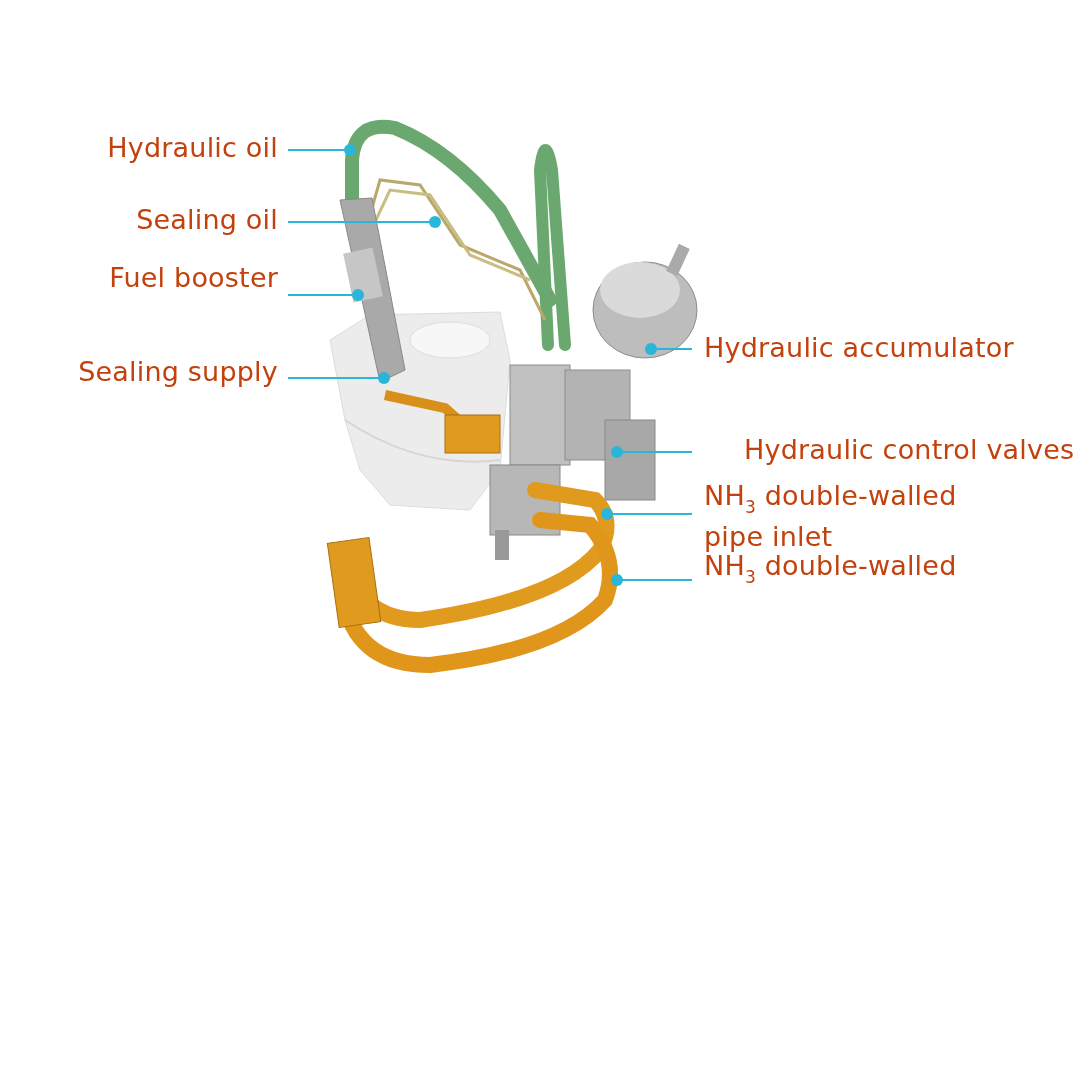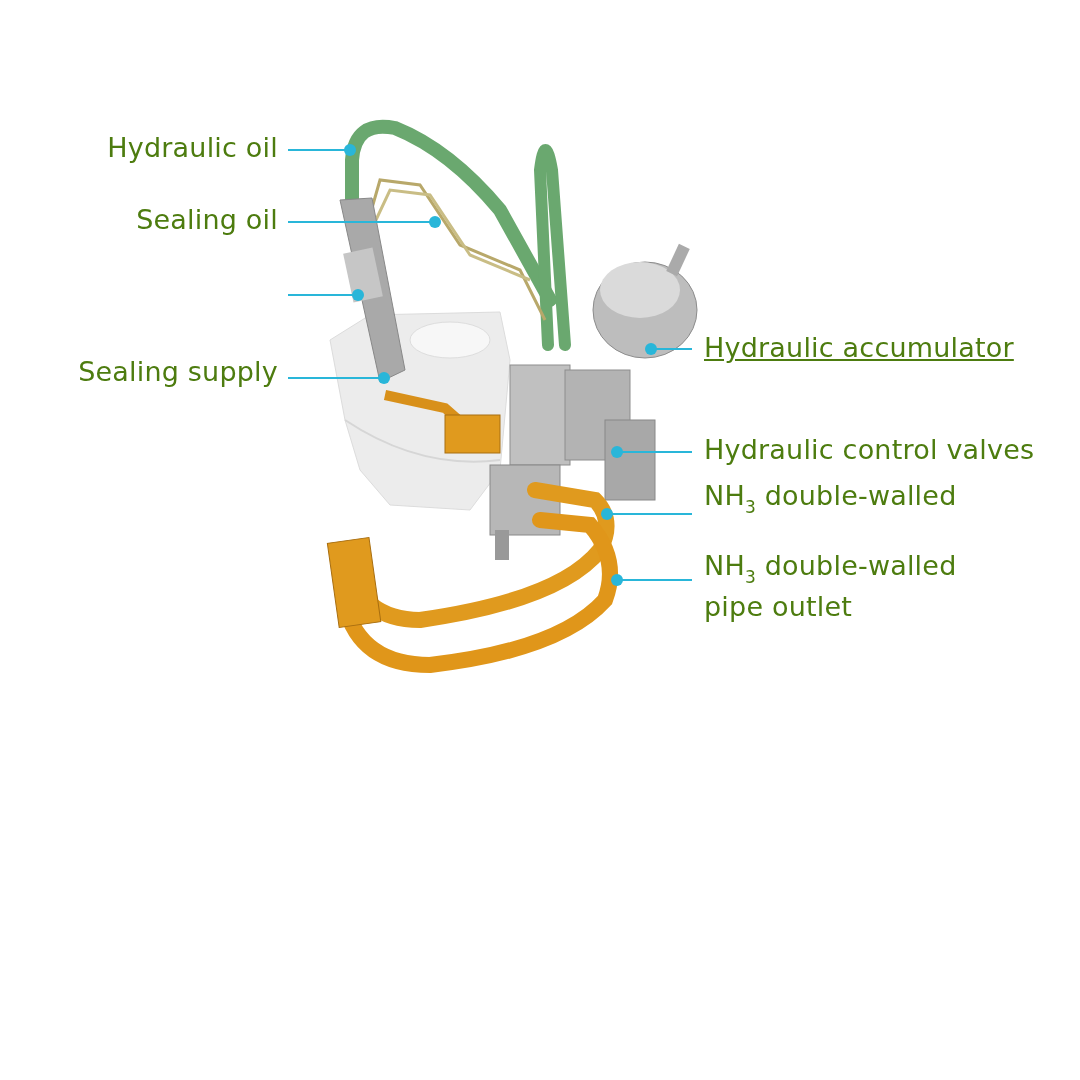--- a/index.html
+++ b/index.html
@@ -1,17 +1,17 @@
 <!DOCTYPE html>
 <html><head>
 <meta charset="utf-8">
 <style>
   html, body { margin:0; padding:0; background:#ffffff; }
   body { width:1080px; height:1080px; position:relative; overflow:hidden; font-family:"DejaVu Sans", sans-serif; }
-  .label { position:absolute; color:#4d7c0f; font-size:27px; line-height:30px; letter-spacing:0.2px; }
+  .label { position:absolute; color:#c2410c; font-size:27px; line-height:30px; letter-spacing:0.2px; }
   .label.left { text-align:right; }
   .label.right { text-align:left; }
   .sub { font-size:17px; vertical-align:-8px; }
   svg.art { position:absolute; left:0; top:0; }
 </style>
 </head>
 <body>
 
 <svg class="art" width="1080" height="1080" viewBox="0 0 1080 1080">
 
@@ -70,24 +70,25 @@
     <line x1="608" y1="514" x2="692" y2="514"></line>
       <circle cx="607" cy="514" r="6" stroke="none"></circle>
     <line x1="618" y1="580" x2="692" y2="580"></line>
       <circle cx="617" cy="580" r="6" stroke="none"></circle>
   </g>
 </svg>
 
 <div class="label left" style="right:802px; top:133px;">Hydraulic oil</div>
 <div class="label left" style="right:802px; top:205px;">Sealing oil</div>
 <div class="label left" style="right:802px; top:263px;">
+  <div>Fuel booster</div>
 </div>
 <div class="label left" style="right:802px; top:357px;">Sealing supply</div>
 
-<div class="label right" style="left:704px; top:333px;text-decoration:underline;">Hydraulic accumulator</div>
-<div class="label right" style="left:704px; top:435px;">Hydraulic control valves</div>
+<div class="label right" style="left:704px; top:333px;">Hydraulic accumulator</div>
+<div class="label right" style="left:744px; top:435px;">Hydraulic control valves</div>
 <div class="label right" style="left:704px; top:481px;">
   <div><span>NH</span><span class="sub">3</span><span> double-walled</span></div>
+  <div>pipe inlet</div>
 </div>
 <div class="label right" style="left:704px; top:551px;">
   <div><span>NH</span><span class="sub">3</span><span> double-walled</span></div>
-  <div>pipe outlet</div>
 </div>
 
 </body></html>

